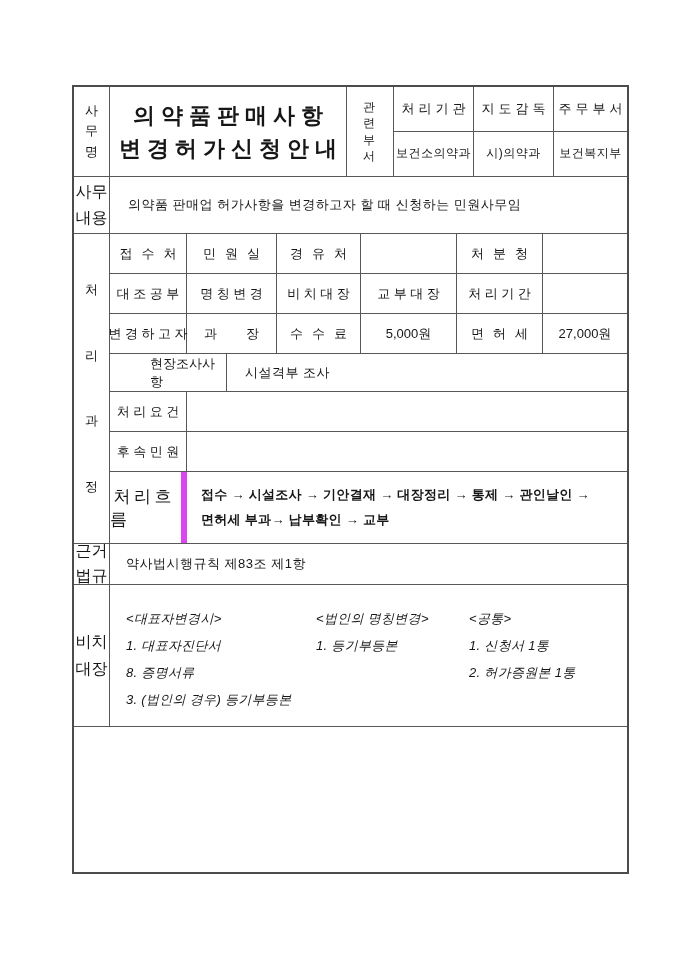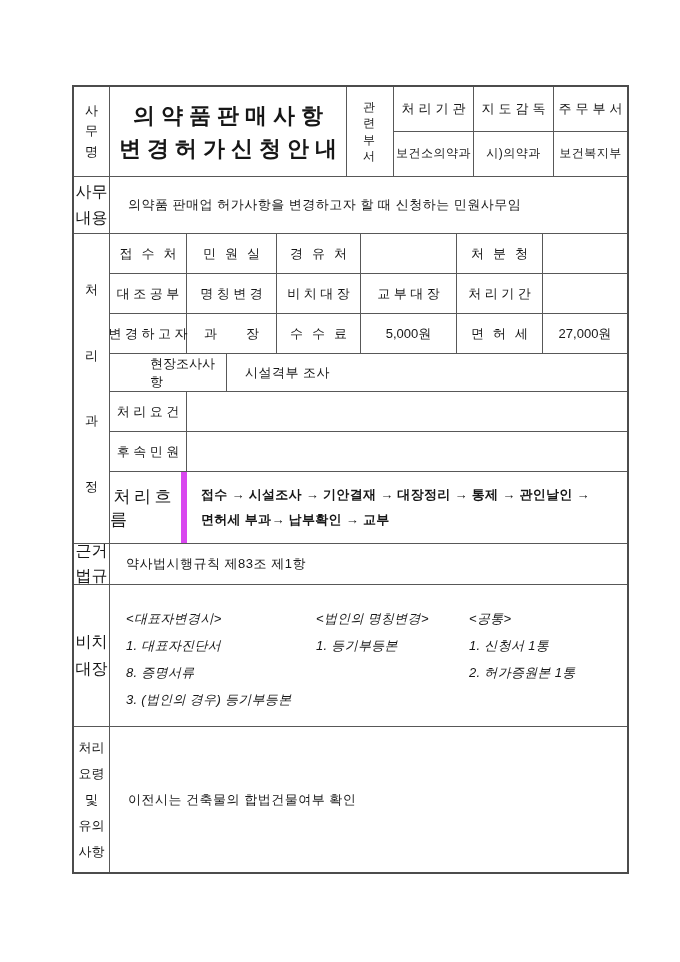--- a/index.html
+++ b/index.html
@@ -195,25 +195,15 @@
           <div>1. 등기부등본</div>
         </div>
         <div class="docs-col docs-col3">
           <div>&lt;공통&gt;</div>
           <div>1. 신청서 1통</div>
           <div>2. 허가증원본 1통</div>
         </div>
       </div>
     </div>
 
-    <div class="r last">
-      <div class="side c notes-label">
-        <div>처리</div>
-        <div>요령</div>
-        <div>및</div>
-        <div>유의</div>
-        <div>사항</div>
-      </div>
-      <div class="notes-text noR">이전시는 건축물의 합법건물여부 확인</div>
-    </div>
 
   </div>
 </div>
 
 </body></html>

